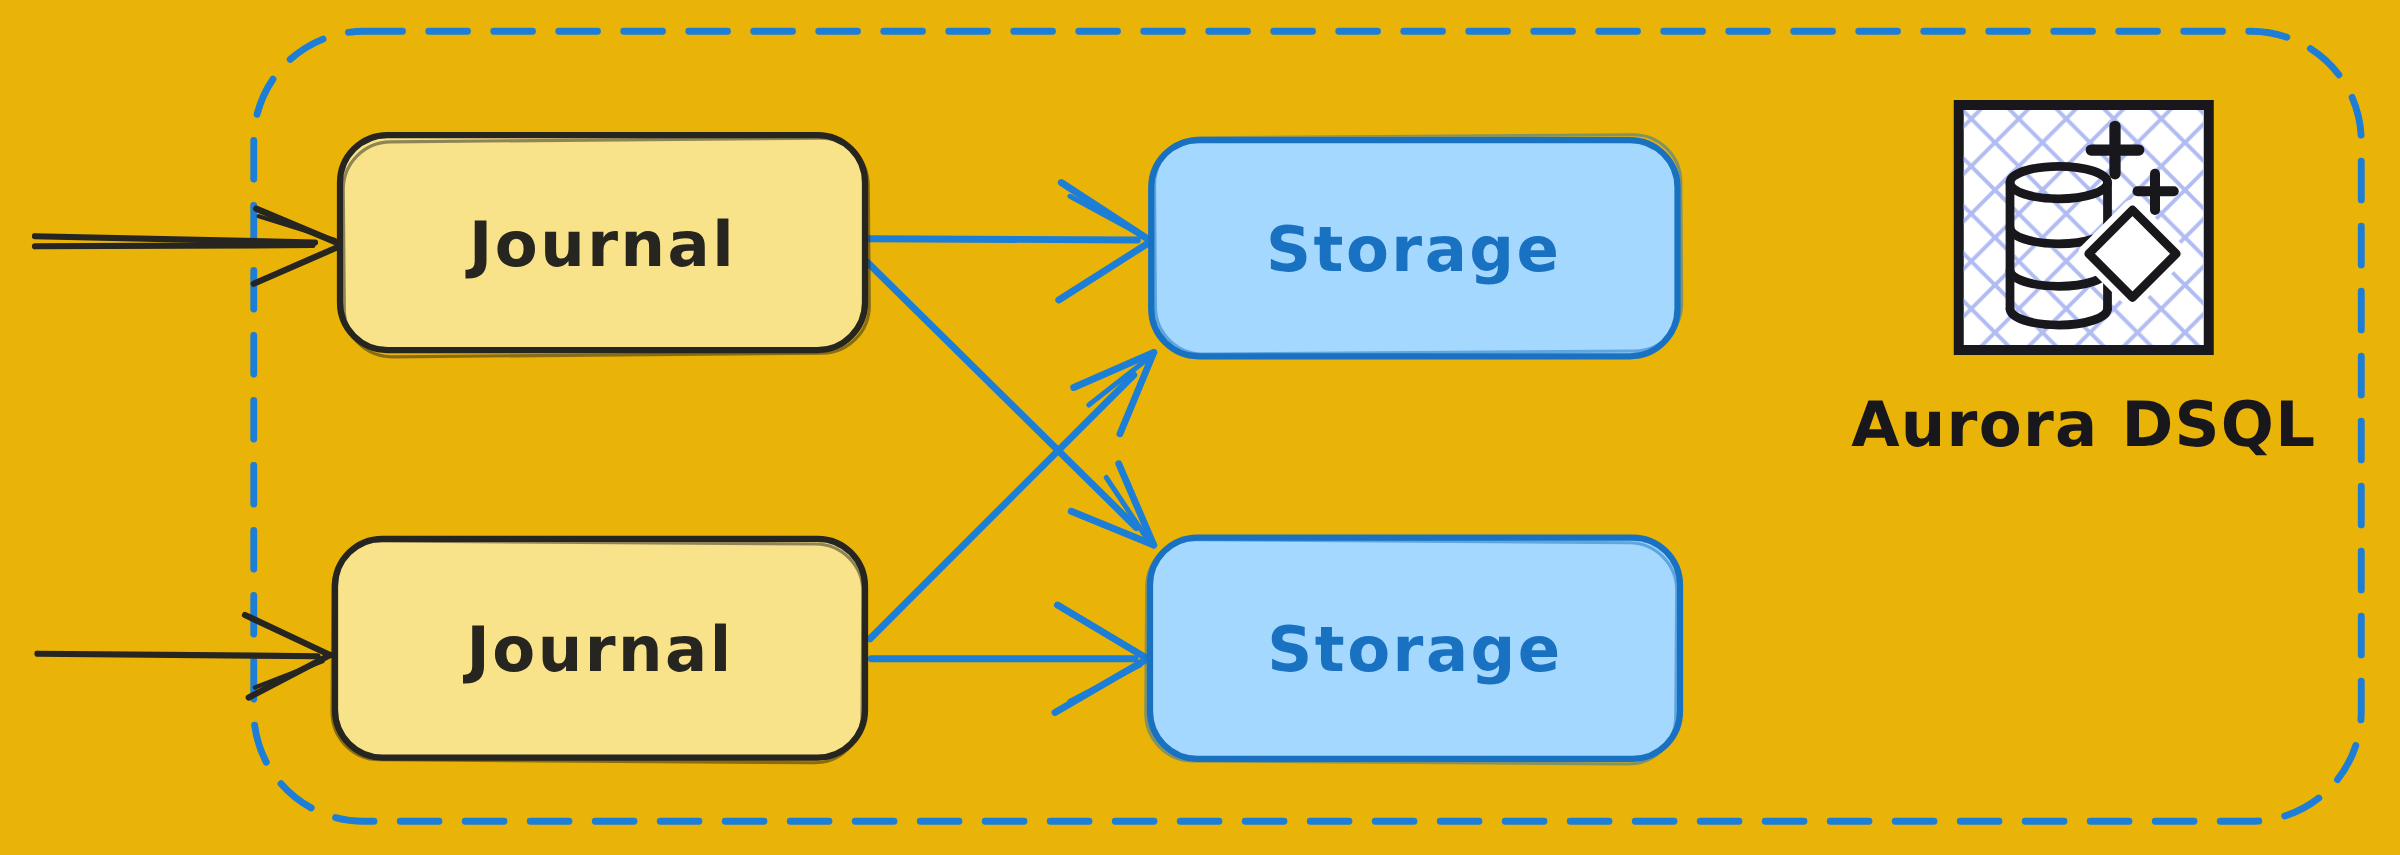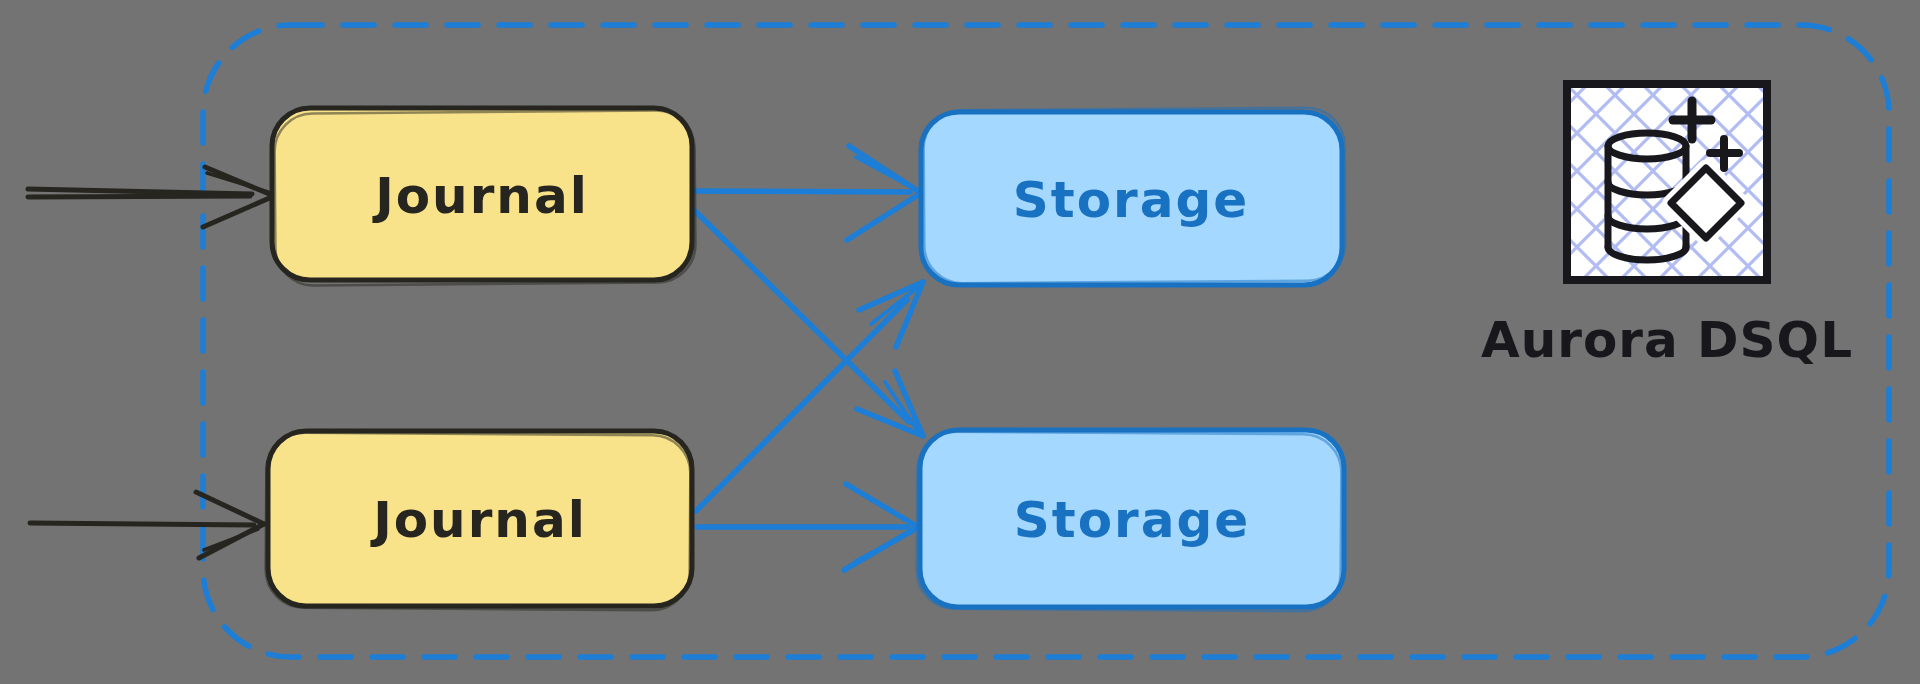--- a/index.html
+++ b/index.html
@@ -8,21 +8,21 @@
     background: #ffffff;
     width: 1920px;
     height: 684px;
     overflow: hidden;
     font-family: "DejaVu Sans", sans-serif;
   }
   .stage {
     position: relative;
     width: 1920px;
     height: 684px;
-    background: #737373;
+    background: #eab308;
   }
   svg { display: block; }
   .node-label {
     font-family: "DejaVu Sans", sans-serif;
     font-size: 50px;
     font-weight: 600;
     letter-spacing: 2px;
   }
   .journal-label { fill: #26251f; }
   .storage-label { fill: #1971c2; }

